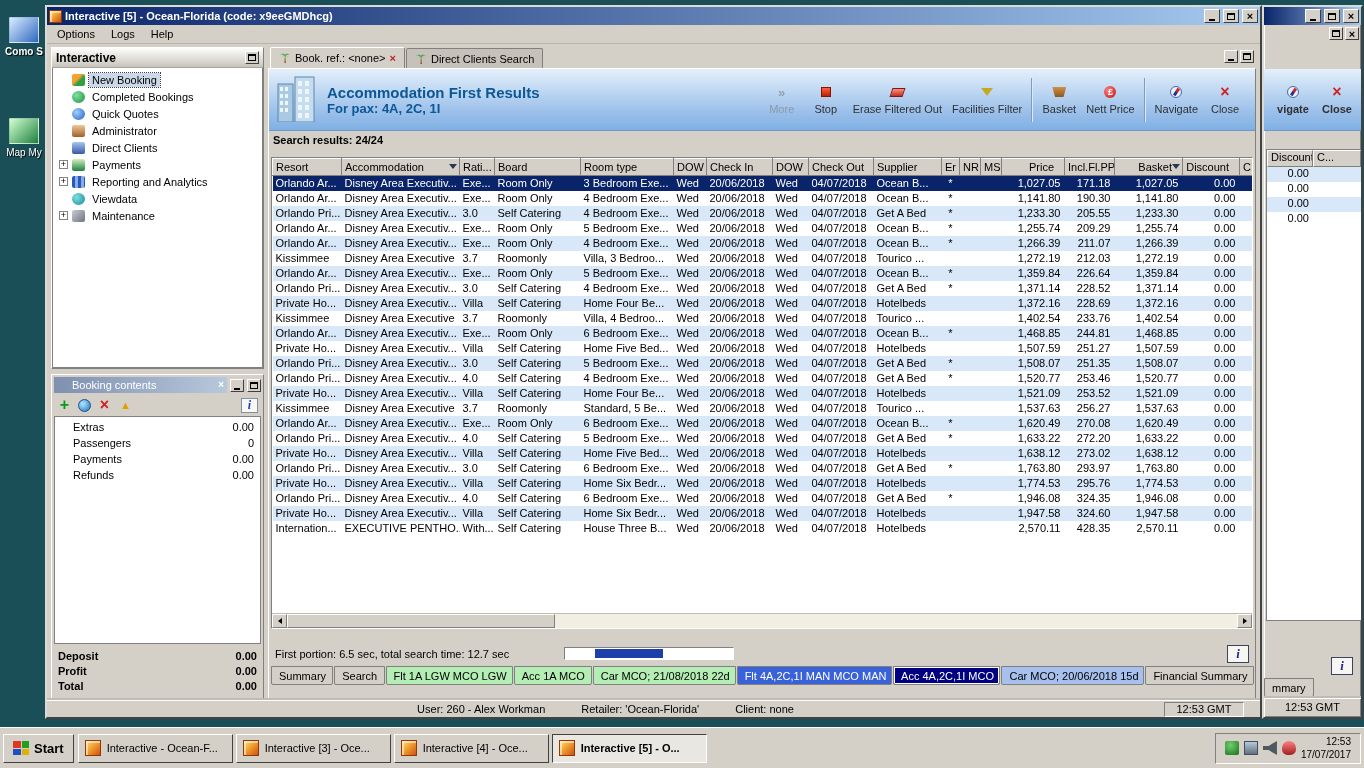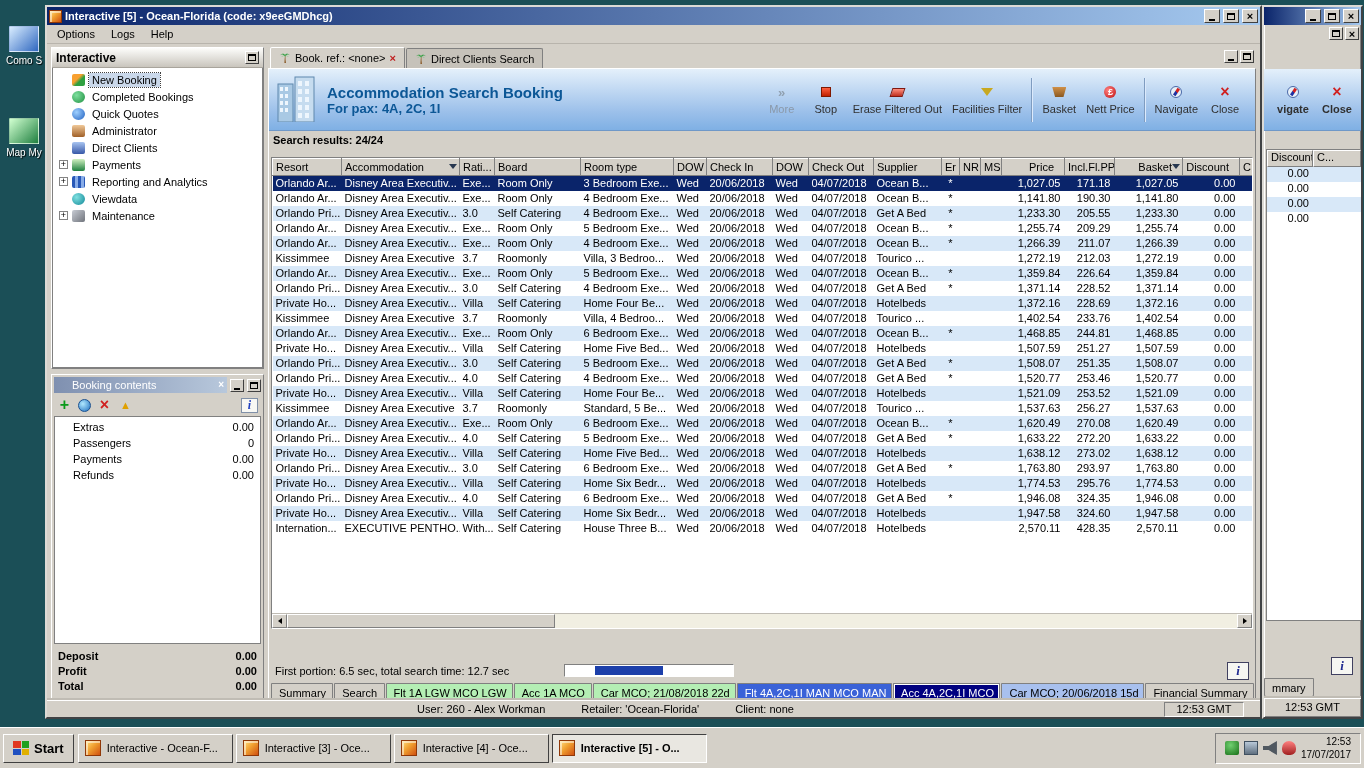--- a/index.html
+++ b/index.html
@@ -113,21 +113,21 @@
   .hs-btn{width:15px;height:14px;background:#d4d0c8;border:1px solid;border-color:#fff #808080 #808080 #fff;display:flex;align-items:center;justify-content:center;flex:none;}
   .tri-l{width:0;height:0;border-top:3px solid transparent;border-bottom:3px solid transparent;border-right:4px solid #000;}
   .tri-r{width:0;height:0;border-top:3px solid transparent;border-bottom:3px solid transparent;border-left:4px solid #000;}
   .hs-track{flex:1;display:flex;}
   .hs-thumb{width:268px;background:#d4d0c8;border:1px solid;border-color:#fff #808080 #808080 #fff;}
   .gray-gap{flex:1;}
   .progress-row{height:25px;display:flex;align-items:center;padding:0 6px;flex:none;}
   .progress-box{width:170px;height:13px;border:1px solid;border-color:#808080 #fff #fff #808080;background:#fff;margin-left:55px;position:relative;overflow:hidden;}
   .progress-fill{position:absolute;left:18%;top:1px;bottom:1px;background:#1c3faa;}
   .info-btn2{margin-left:auto;width:22px;height:18px;border:1px solid #404060;background:#f6f6f2;color:#202a90;font-family:"Liberation Serif","DejaVu Serif",serif;font-style:italic;font-weight:bold;font-size:13px;display:flex;align-items:center;justify-content:center;}
-  .btabs{height:15px;display:flex;padding-left:2px;flex:none;}
+  .btabs{height:32px;display:flex;padding-left:2px;flex:none;}
   .btab{height:19px;padding:3px 7px 0;border:1px solid #808080;background:#d4d0c8;white-space:nowrap;border-radius:0 0 2px 2px;margin-right:1px;overflow:hidden;}
   .t-green{background:#b4eeb4;}
   .t-blue{background:#3a62d8;color:#fff;}
   .t-navy{background:#000080;color:#fff;}
   .t-lightblue{background:#a8c0ee;}
   .btab.selected{box-shadow:inset 0 0 0 1px #fff;}
 
   
   .statusbar{position:absolute;left:0;right:0;bottom:0;height:17px;border-top:1px solid #fff;box-shadow:0 -2px 0 #c0bcb4;display:flex;align-items:center;background:#d4d0c8;}
   .sb-center{flex:1;display:flex;justify-content:center;gap:36px;white-space:nowrap;}
@@ -174,21 +174,21 @@
   .volume-icon{background:#505860;clip-path:polygon(0 35%,40% 35%,100% 0,100% 100%,40% 65%,0 65%);}
   .shield-icon{background:linear-gradient(#ff8080,#a02020);border-radius:50% 50% 40% 40%;}
   .clock{text-align:right;font-size:10px;line-height:1.35;}
 </style>
 </head>
 <body>
 
 <div id="desktop">
 
   <div id="desk-icons">
-      <div class="desk-icon" style="top: 26px; left: 1px;">
+      <div class="desk-icon" style="top: 17px; left: 1px; font-weight: bold;">
         <div class="dicon app-icon-blue"></div>
         <div class="dlabel">Como S</div>
       </div>
       <div class="desk-icon" style="top: 118px; left: 1px;">
         <div class="dicon app-icon-green"></div>
         <div class="dlabel">Map My</div>
       </div>
     </div>
 
   <div class="win" id="winback">
@@ -448,21 +448,21 @@
                   <rect x="21" y="21" width="4" height="5"></rect>
                     <rect x="28" y="21" width="4" height="5"></rect>
                   <rect x="21" y="29" width="4" height="5"></rect>
                     <rect x="28" y="29" width="4" height="5"></rect>
                   <rect x="21" y="37" width="4" height="5"></rect>
                     <rect x="28" y="37" width="4" height="5"></rect>
                 </g>
               </svg>
             </span>
             <div class="band-titles">
-              <div class="band-title">Accommodation Search Booking</div>
+              <div class="band-title">Accommodation First Results</div>
               <div class="band-sub">For pax: 4A, 2C, 1I</div>
             </div>
             <div class="band-toolbar">
                 <div class="tb-btn disabled">
                   <span class="tb-ic">
                     <span class="more-icon"></span>
                   </span>
                   <span class="tb-lab">More</span>
                 </div>
                 <div class="tb-btn">

